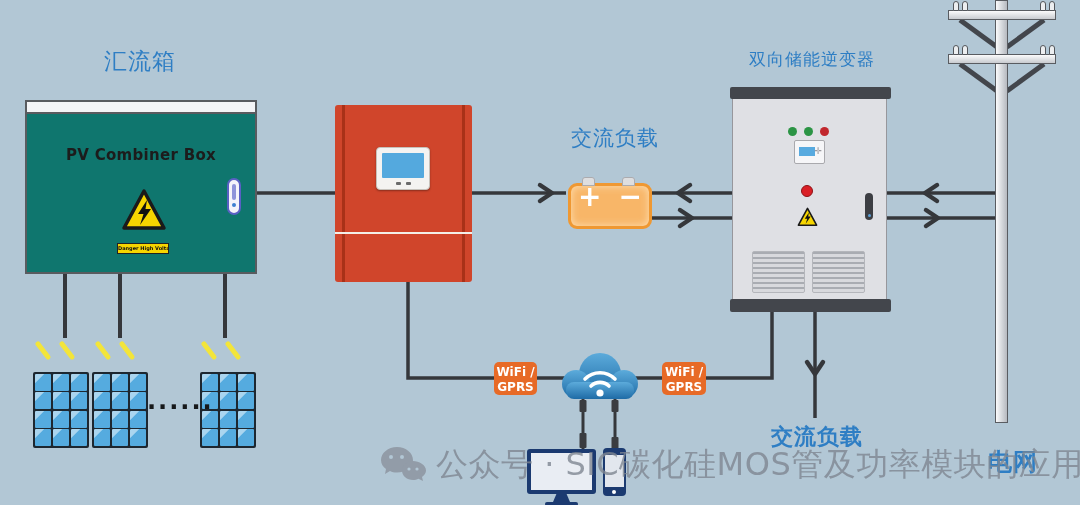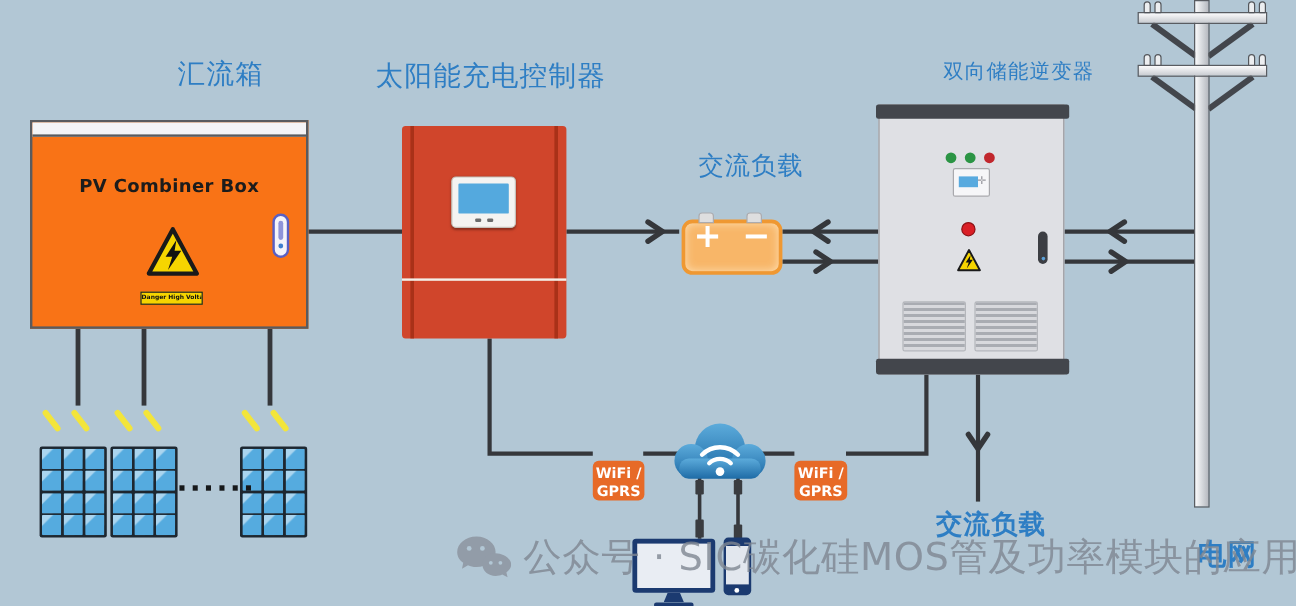--- a/index.html
+++ b/index.html
@@ -1,24 +1,24 @@
 <!DOCTYPE html>
 <html><head>
 <meta charset="utf-8">
 <style>
   * { margin:0; padding:0; box-sizing:border-box; }
   html,body { width:1080px; height:505px; overflow:hidden; }
   body { font-family:"DejaVu Sans", sans-serif; }
   .canvas { position:relative; width:1080px; height:505px; background:#b2c7d5; overflow:hidden; }
   .abs { position:absolute; }
   svg.connectors { position:absolute; left:0; top:0; z-index:1; }
-  .blue-label { position:absolute; z-index:4; color:#2e7ec4; text-align:right; font-weight:500; letter-spacing:1px; }
-
-  
-  .combiner { left:25px; top:100px; width:232px; height:174px; background:#f97316; border:2px solid #595b5f; z-index:2; }
+  .blue-label { position:absolute; z-index:4; color:#2e7ec4; text-align:center; font-weight:500; letter-spacing:1px; }
+
+  
+  .combiner { left:25px; top:100px; width:232px; height:174px; background:#0f766e; border:2px solid #595b5f; z-index:2; }
   .cb-strip { position:absolute; left:0; top:0; width:100%; height:12px; background:#f4f4f6; border-bottom:2px solid #595b5f; }
   .cb-title { position:absolute; left:0; top:44px; width:100%; text-align:center; font-size:15px; font-weight:600; color:#1c1c1c; letter-spacing:0.3px; }
   .danger-lbl { position:absolute; left:90px; top:141px; width:52px; height:11px; background:#f6d500; border:1px solid #222; font-size:5px; font-weight:700; color:#111; text-align:center; line-height:9px; overflow:hidden; white-space:nowrap; }
   .cb-handle { position:absolute; left:200px; top:76px; width:14px; height:37px; border:2px solid #5960c4; border-radius:8px; background:#f4f4fa; }
   .cb-handle .slot { position:absolute; left:3px; top:4px; width:4px; height:16px; background:#8e94da; border-radius:2px; }
   .cb-handle .dot { position:absolute; left:3px; top:23px; width:4px; height:4px; background:#3d7fd0; border-radius:50%; }
 
   
   .controller { left:335px; top:105px; width:137px; height:177px; background:#d0452b; border-radius:3px; z-index:2; }
   .ctl-stripe { position:absolute; top:0; width:3px; height:100%; background:#a93118; }
@@ -51,21 +51,21 @@
   .insulator { position:absolute; width:6px; height:10px; background:#eceef0; border:1px solid #53565b; border-radius:3px 3px 1px 1px; z-index:2; }
 
   
   .panel { position:absolute; top:372px; width:56px; height:76px; background:#1d2730; border-radius:2px; padding:2px; display:grid;
            grid-template-columns:repeat(3,1fr); grid-template-rows:repeat(4,1fr); gap:1.5px; z-index:2; }
   .cell { background:linear-gradient(135deg, rgba(255,255,255,.5) 0 26%, rgba(255,255,255,0) 30%), #55abdf; border-radius:1px; }
   .dots { left:147px; top:393px; width:52px; font-size:24px; font-weight:700; color:#16181a; letter-spacing:2px; z-index:2; text-align:center; }
 
   
   .wifi-box { position:absolute; top:362px; height:33px; background:#e76a27; border-radius:5px; color:#fff; font-size:12px; font-weight:700;
-              text-align:center; line-height:1.25; padding-top:3px; z-index:3;margin-top:22px; }
+              text-align:center; line-height:1.25; padding-top:3px; z-index:3; }
   .cloud-wrap { left:556px; top:346px; z-index:3; }
 
   
   .monitor { left:527px; top:449px; width:69px; height:45px; background:#1b3a70; border-radius:3px; z-index:2; }
   .monitor .screen { position:absolute; left:4px; top:4px; width:61px; height:37px; background:#e9edf3; }
   .monitor .neck { position:absolute; left:26px; top:45px; width:17px; height:8px; background:#1b3a70; clip-path:polygon(20% 0,80% 0,100% 100%,0 100%); }
   .monitor .base { position:absolute; left:18px; top:53px; width:33px; height:4px; background:#1b3a70; border-radius:2px; }
   .phone { left:603px; top:448px; width:23px; height:48px; background:#1b3a70; border-radius:4px; z-index:2; }
   .phone .screen { position:absolute; left:2px; top:7px; width:19px; height:32px; background:#e2e7ee; }
   .phone .home { position:absolute; left:9px; bottom:2px; width:4px; height:4px; background:#fff; border-radius:50%; }
@@ -135,21 +135,20 @@
       <path d="M38,344 L48,357" marker-end="url(#ytri)"></path>
         <path d="M62,344 L72,357" marker-end="url(#ytri)"></path>
       <path d="M98,344 L108,357" marker-end="url(#ytri)"></path>
         <path d="M122,344 L132,357" marker-end="url(#ytri)"></path>
       <path d="M204,344 L214,357" marker-end="url(#ytri)"></path>
         <path d="M228,344 L238,357" marker-end="url(#ytri)"></path>
     </g>
   </svg>
 
   <div class="blue-label" style="left:60px; top:46px; width:160px; font-size:23px;">汇流箱</div>
-  <div class="blue-label" style="left:305px; top:48px; width:200px; font-size:23px;">太阳能充电控制器</div>
   <div class="blue-label" style="left:560px; top:124px; width:110px; font-size:21px;">交流负载</div>
   <div class="blue-label" style="left:712px; top:48px; width:200px; font-size:17px;">双向储能逆变器</div>
   <div class="blue-label" style="left:762px; top:422px; width:110px; font-size:22px; font-weight:600;">交流负载</div>
   <div class="blue-label" style="left:978px; top:446px; width:70px; font-size:24px; font-weight:600;">电网</div>
 
   <div class="abs combiner">
     <div class="cb-strip"></div>
     <div class="cb-title">PV Combiner Box</div>
     <svg style="position:absolute; left:94px; top:86px;" width="46" height="44" viewBox="0 0 46 44">
       <path d="M23,3 L43,40 L3,40 Z" fill="#f6d500" stroke="#1a1a1a" stroke-width="3.5" stroke-linejoin="round"></path>

